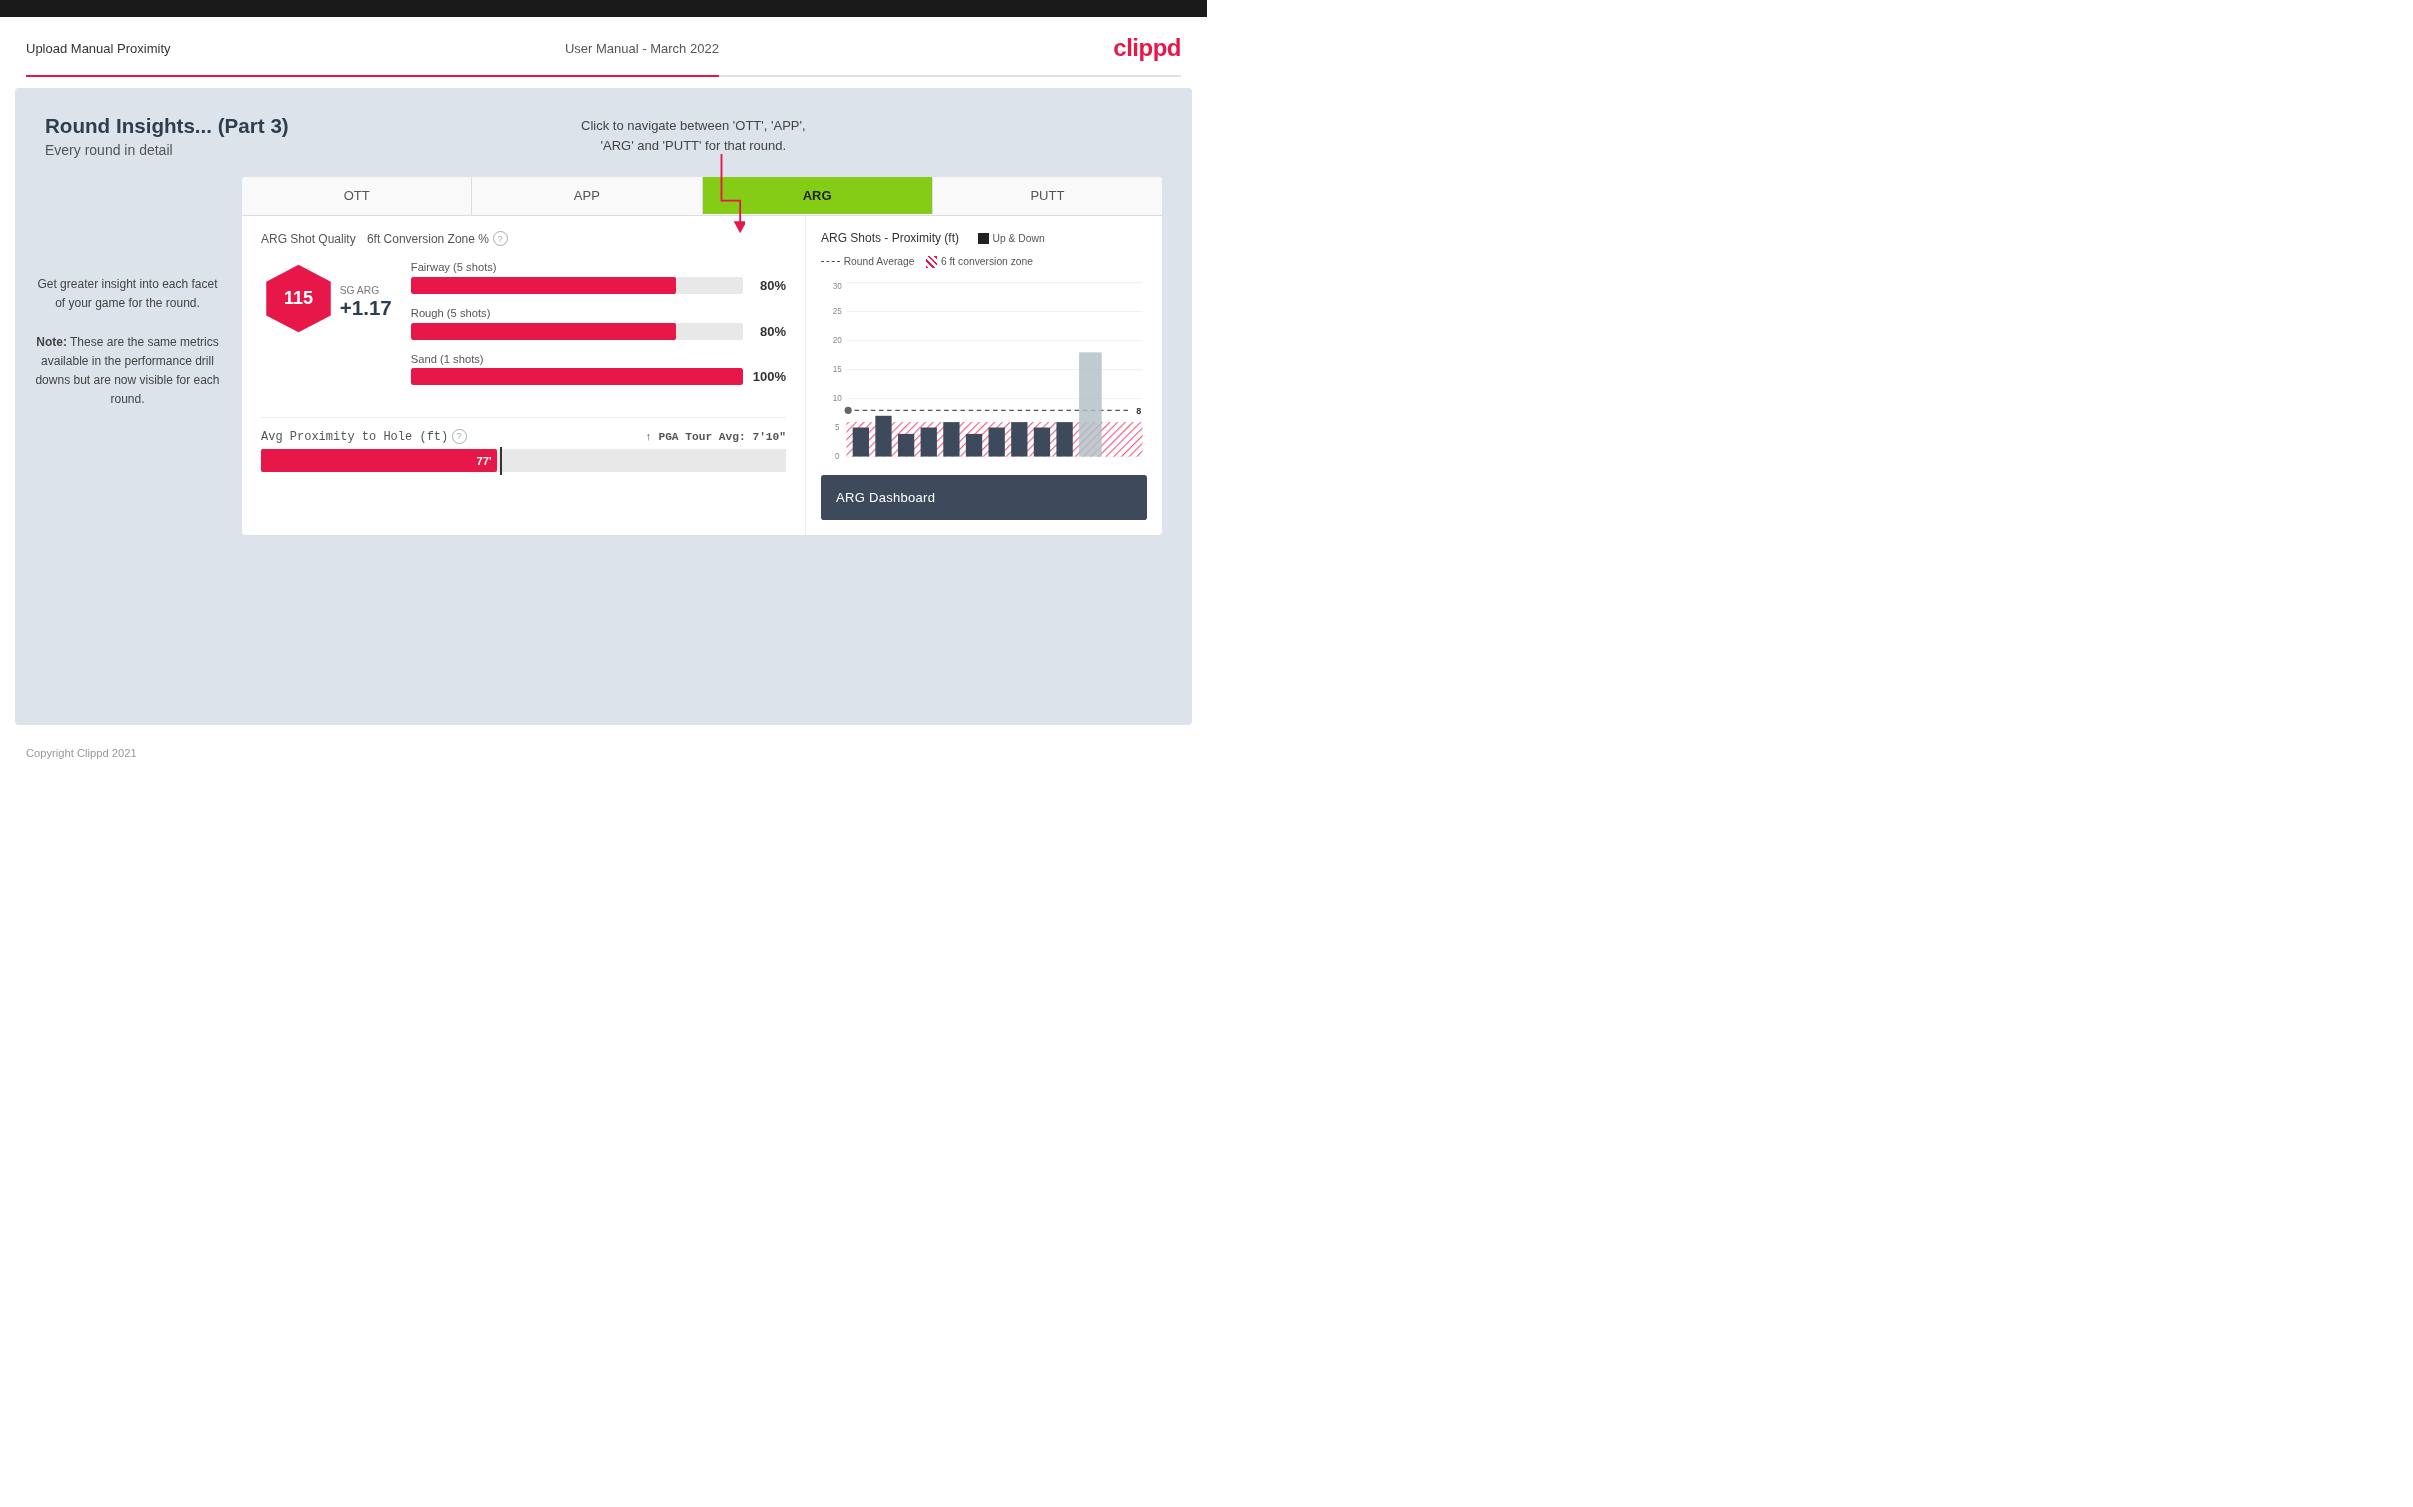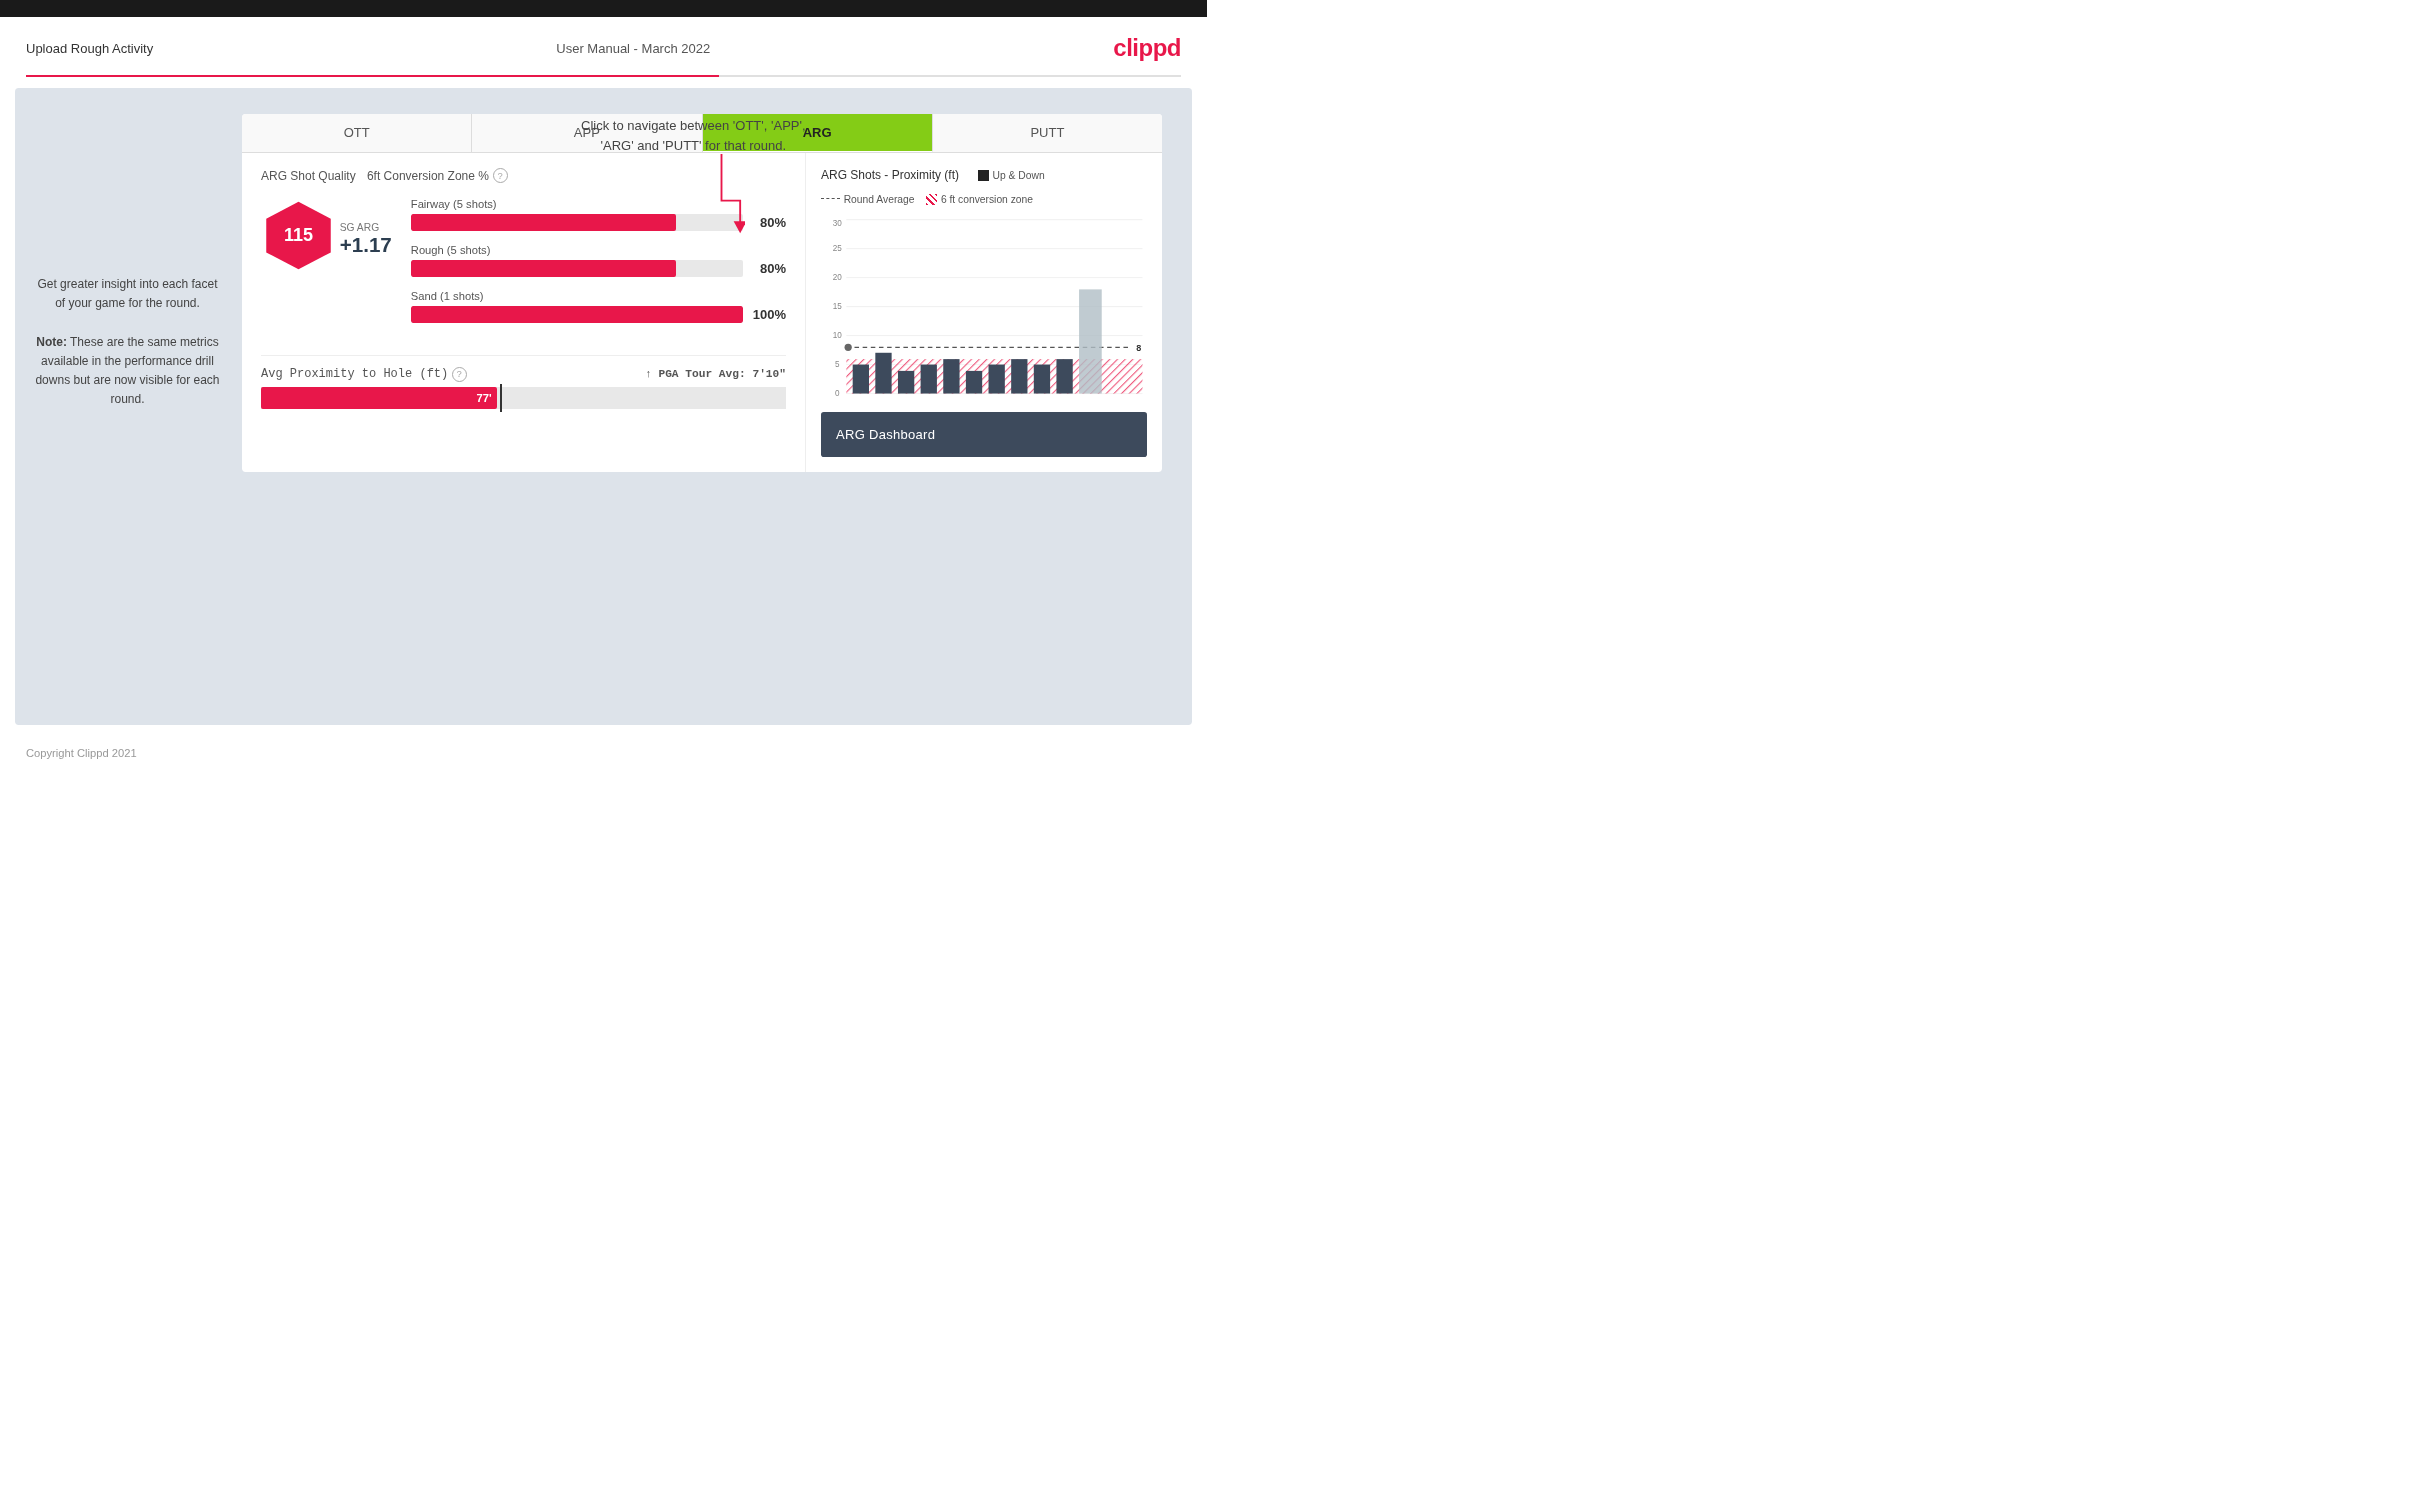--- a/index.html
+++ b/index.html
@@ -384,29 +384,33 @@
       top: 66px;
       left: 58%;
     }
   </style>
 </head>
 <body>
 
 <div class="top-bar"></div>
 
 <div class="header">
-  <div class="header-left">Upload Rough Activity</div>
+  <div class="header-left">Upload Manual Proximity</div>
   <div class="header-center">User Manual - March 2022</div>
   <div class="header-logo">clippd</div>
 </div>
 
 <div class="header-divider"></div>
 
 <div class="main-content">
 
+  <div>
+    <div class="page-title">Round Insights... (Part 3)</div>
+    <div class="page-subtitle">Every round in detail</div>
+  </div>
 
   <div class="annotation-box">
     <div>Click to navigate between 'OTT', 'APP',<br>'ARG' and 'PUTT' for that round.</div>
   </div>
 
   <div class="nav-arrow">
     <svg width="47" height="84" viewBox="0 0 50 90">
       <polyline points="25,0 25,50 45,50 45,80" fill="none" stroke="#e8174a" stroke-width="2"></polyline>
       <polygon points="38,72 45,85 52,72" fill="#e8174a"></polygon>
     </svg>

